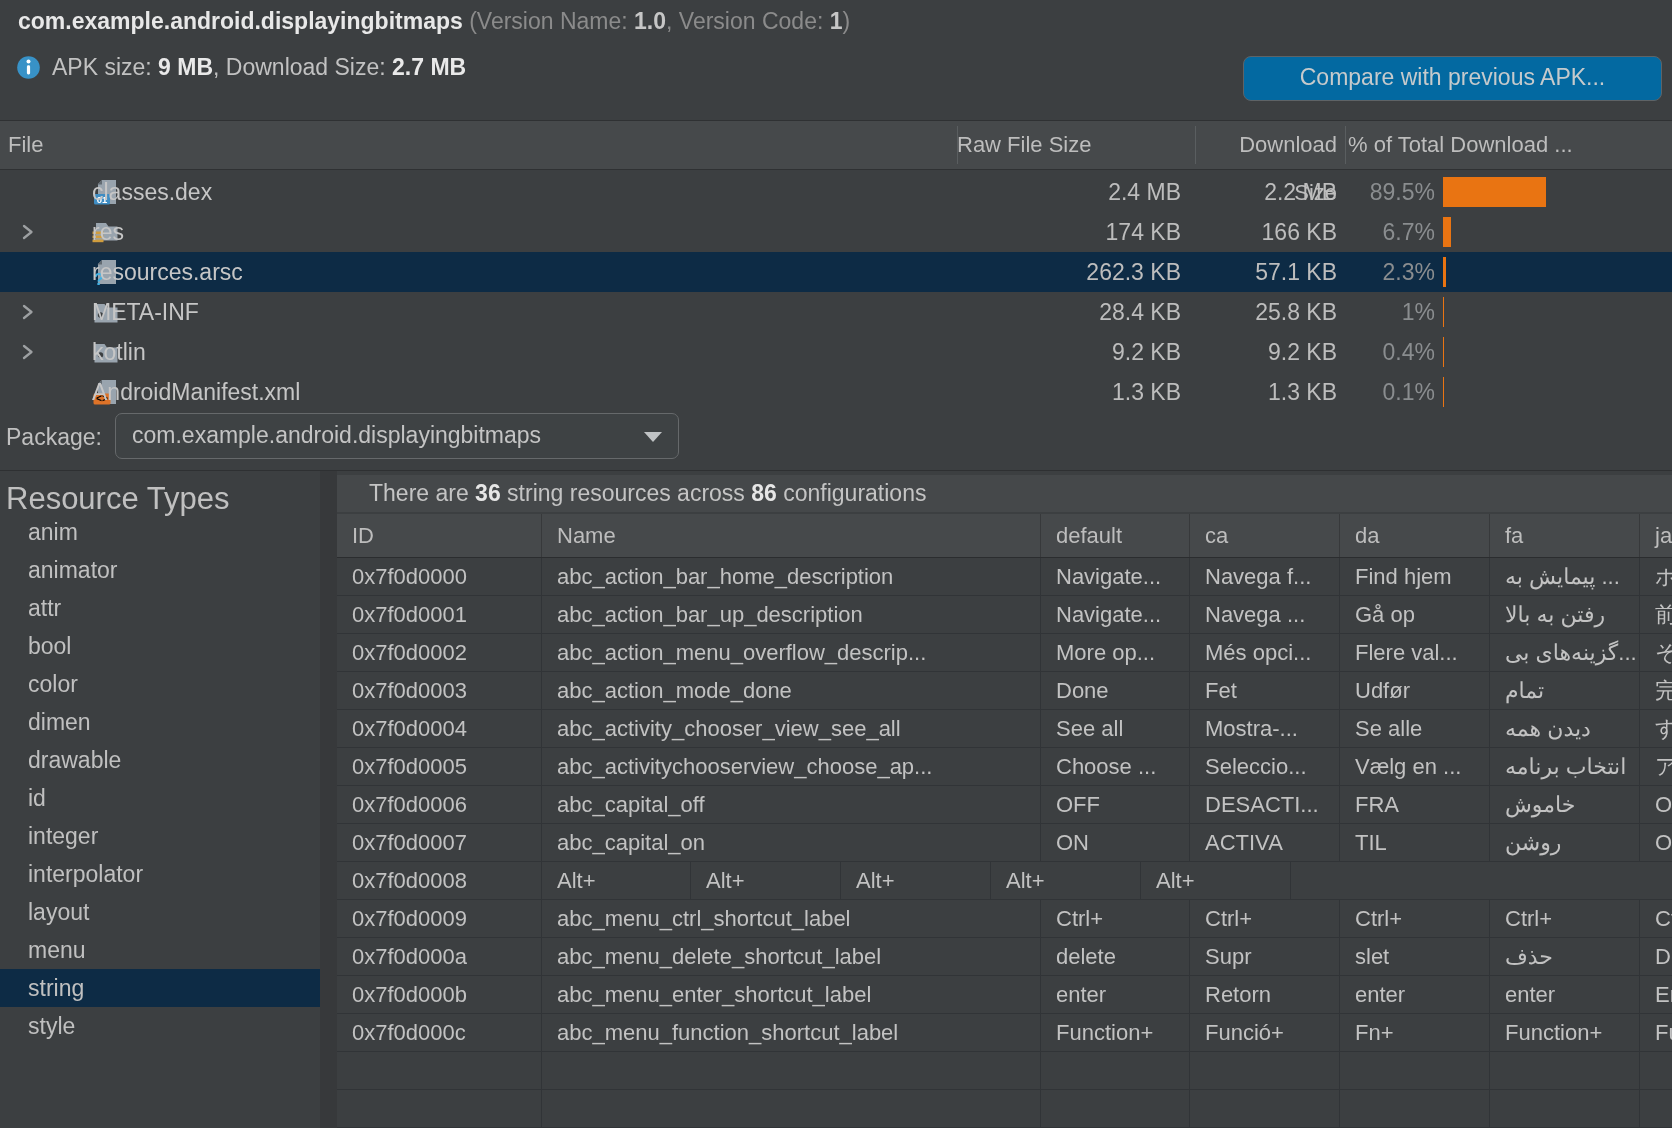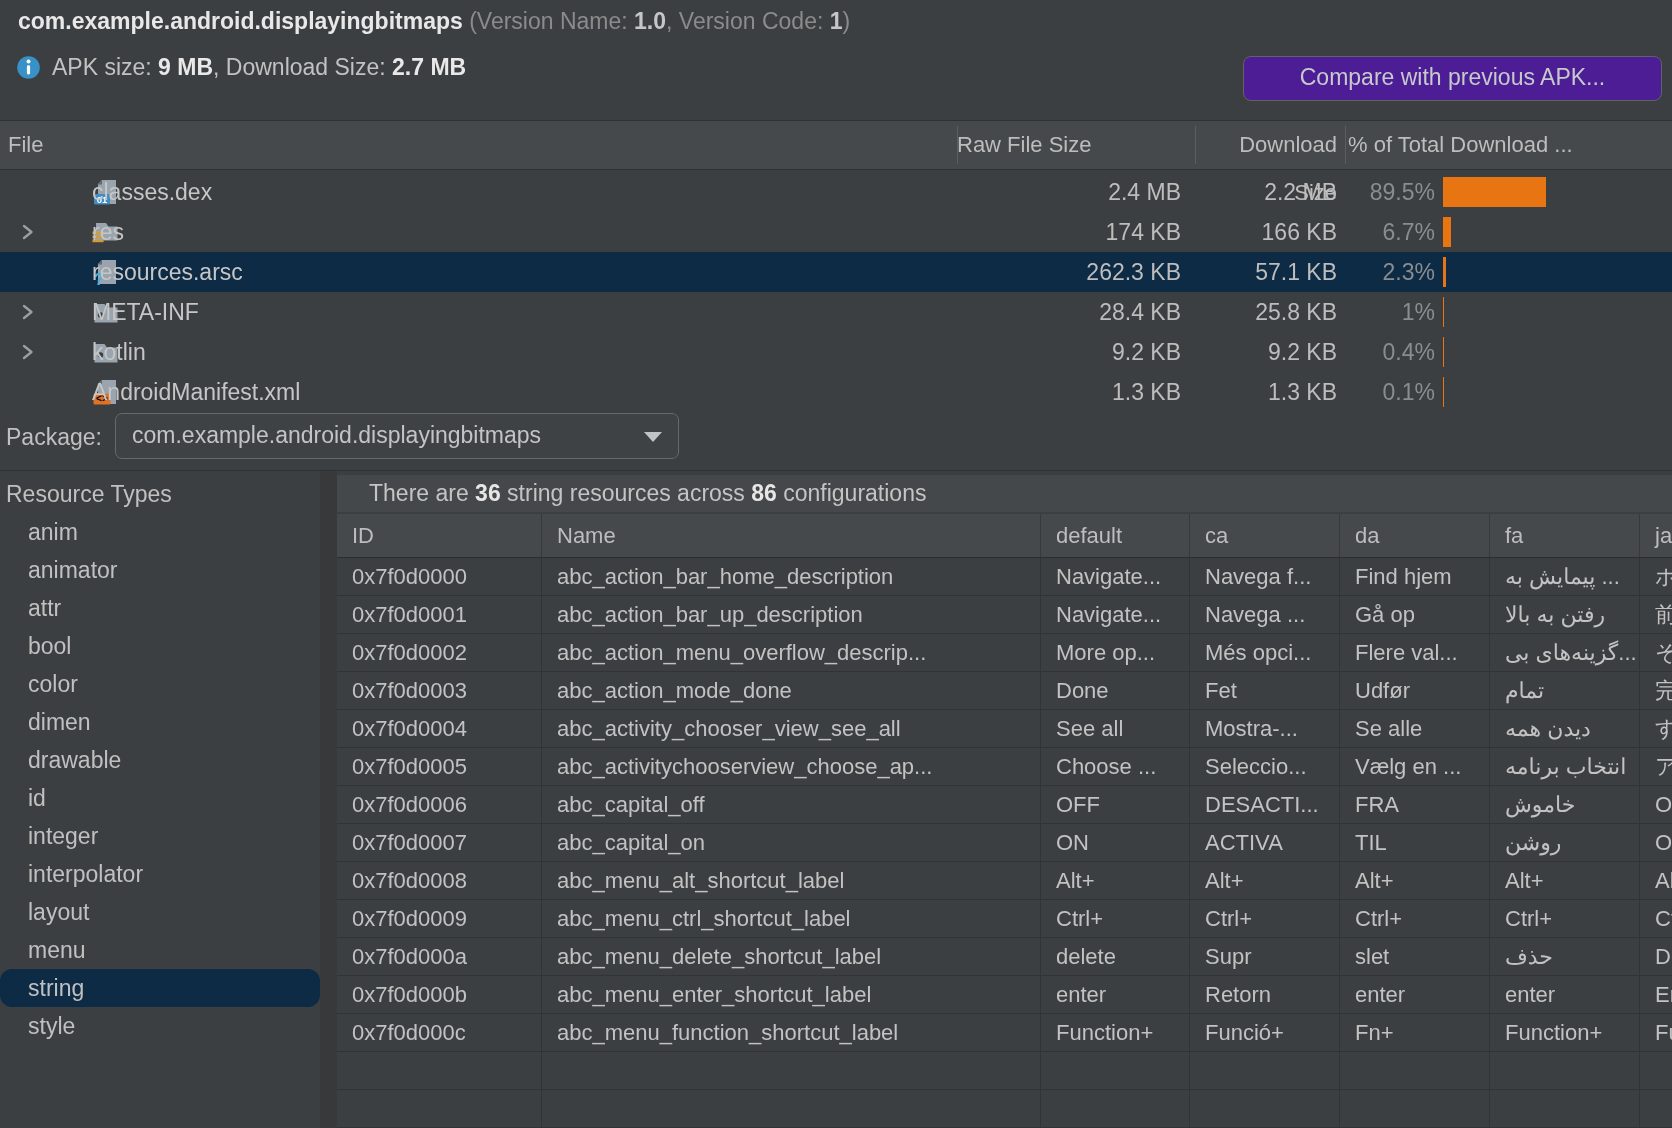--- a/index.html
+++ b/index.html
@@ -11,21 +11,21 @@
   }
   
   .title-line { position: absolute; left: 18px; top: 8px; font-size: 23px; white-space: nowrap; }
   .app-name { font-weight: bold; color: #e8e8e8; }
   .ver-dim { color: #8b8b8b; }
   .ver-strong { color: #c6c6c6; font-weight: bold; }
   .info-line { position: absolute; left: 16px; top: 52px; height: 30px; display: flex; align-items: center; gap: 11px; font-size: 23px; white-space: nowrap; color: #c2c2c2; }
   .info-line .strong { color: #e9e9e9; font-weight: bold; }
   .compare-btn {
     position: absolute; left: 1243px; top: 56px; width: 419px; height: 45px;
-    background: #4c1d95; border: 1.5px solid #5e6366; border-radius: 8px;
+    background: #0369a1; border: 1.5px solid #5e6366; border-radius: 8px;
     color: #c6cacc; font-size: 23px; text-align: center; line-height: 41px; white-space: nowrap; overflow: hidden;
   }
   
   .ft { position: absolute; left: 0; top: 120px; width: 1672px; height: 292px; }
   .ft-header {
     position: absolute; left: 0; top: 0; width: 100%; height: 50px;
     background: #46494b; border-top: 1px solid #2f3133; border-bottom: 1px solid #2f3133;
     font-size: 22px; color: #bdbdbd;
   }
   .fth-file { position: absolute; left: 8px; top: 0; line-height: 48px; }
@@ -54,21 +54,21 @@
     white-space: nowrap; overflow: hidden;
   }
   .pkg-arrow {
     position: absolute; right: 16px; top: 18px; width: 0; height: 0;
     border-left: 9px solid transparent; border-right: 9px solid transparent;
     border-top: 10px solid #c0c3c5;
   }
   
   .bottom { position: absolute; left: 0; top: 470px; width: 1672px; height: 658px; border-top: 1px solid #2e3032; }
   .sidebar { position: absolute; left: 0; top: 0; width: 320px; height: 658px; }
-  .sb-title { position: absolute; left: 6px; top: 10px; font-size: 23px; color: #c0c0c0; }
+  .sb-title { position: absolute; left: 6px; top: 10px; font-size: 31px; color: #c0c0c0; }
   .sb-items { position: absolute; left: 0; top: 42px; width: 100%; }
   .sb-item { height: 38px; line-height: 38px; padding-left: 28px; font-size: 23px; color: #c0c0c0; white-space: nowrap; }
   .sb-item.selected { background: #0d2b45; }
   .gutter { position: absolute; left: 320px; top: 0; width: 17px; height: 100%; background: #37393b; }
   .res-panel { position: absolute; left: 337px; top: 0; width: 1335px; height: 658px; overflow: hidden; }
   .summary { position: absolute; left: 0; top: 4px; width: 100%; height: 37px; background: #45484a; font-size: 23px; line-height: 36px; padding-left: 32px; color: #c4c4c4; white-space: nowrap; overflow: hidden; }
   .summary b { color: #e6e6e6; }
   .grid-header { position: absolute; left: 0; top: 43px; height: 44px; display: flex; background: #46494b; border-bottom: 1px solid #2b2d2f; font-size: 22px; color: #bdbdbd; width: 1453px; }
   .gh-cell { flex: none; line-height: 43px; padding-left: 15px; border-right: 1px solid #37393b; white-space: nowrap; overflow: hidden; }
   .grid-body { position: absolute; left: 0; top: 87px; width: 1453px; }
@@ -220,21 +220,21 @@
           <div class="sb-item">attr</div>
           <div class="sb-item">bool</div>
           <div class="sb-item">color</div>
           <div class="sb-item">dimen</div>
           <div class="sb-item">drawable</div>
           <div class="sb-item">id</div>
           <div class="sb-item">integer</div>
           <div class="sb-item">interpolator</div>
           <div class="sb-item">layout</div>
           <div class="sb-item">menu</div>
-          <div class="sb-item selected" style="background: rgb(13, 43, 69); border-radius: 12px;">string</div>
+          <div class="sb-item selected" style="background: rgb(13, 43, 69);">string</div>
           <div class="sb-item">style</div>
         </div>
     </div>
     <div class="gutter"></div>
     <div class="res-panel">
       <div class="summary"><span>There are </span><b>36</b><span> string resources across </span><b>86</b><span> configurations</span></div>
       <div class="grid-header">
         <div class="gh-cell c0">ID</div>
         <div class="gh-cell c1">Name</div>
         <div class="gh-cell c2">default</div>
@@ -311,21 +311,20 @@
             <div class="g-cell c0">0x7f0d0007</div>
             <div class="g-cell c1">abc_capital_on</div>
             <div class="g-cell c2">ON</div>
             <div class="g-cell c3">ACTIVA</div>
             <div class="g-cell c4">TIL</div>
             <div class="g-cell c5">روشن</div>
             <div class="g-cell c6">ON</div>
           </div>
           <div class="g-row">
             <div class="g-cell c0">0x7f0d0008</div>
-            <div class="g-cell c1">abc_menu_alt_shortcut_label</div>
             <div class="g-cell c2">Alt+</div>
             <div class="g-cell c3">Alt+</div>
             <div class="g-cell c4">Alt+</div>
             <div class="g-cell c5">Alt+</div>
             <div class="g-cell c6">Alt+</div>
           </div>
           <div class="g-row">
             <div class="g-cell c0">0x7f0d0009</div>
             <div class="g-cell c1">abc_menu_ctrl_shortcut_label</div>
             <div class="g-cell c2">Ctrl+</div>

